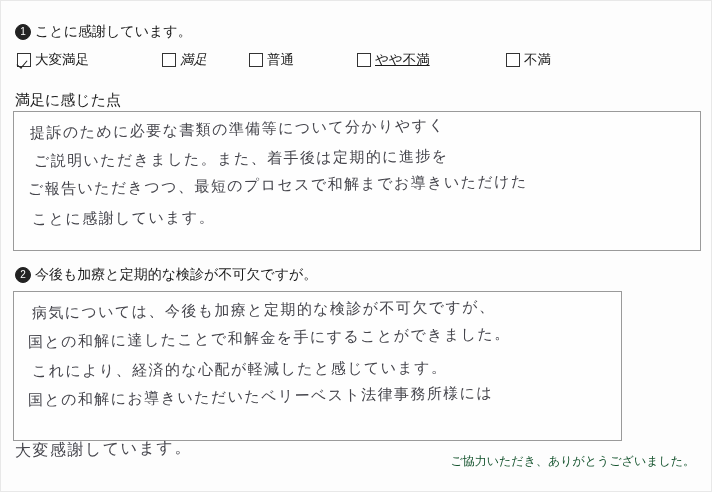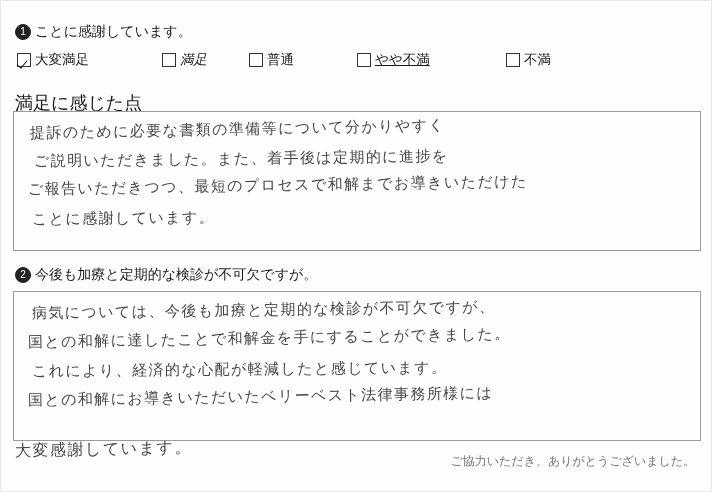--- a/index.html
+++ b/index.html
@@ -82,33 +82,33 @@
     border-right: 1.6px solid #222;
     border-bottom: 1.6px solid #222;
     transform: rotate(40deg);
   }
 
   
   #good-label {
     position: absolute;
     left: 14px;
     top: 90px;
-    font-size: 18px;
+    font-size: 15px;
     color: #1a1a1a;
   }
 
   
   .answer-box {
     position: absolute;
     border: 1px solid #9a9a9a;
     background: #fefefe;
     box-sizing: border-box;
   }
   #answer1 { left: 12px; top: 110px; width: 688px; height: 140px; }
-  #answer2 { left: 12px; top: 290px; width: 688px; height: 150px; }
+  #answer2 { left: 12px; top: 290px; width: 609px; height: 150px; }
 
   
   .hw {
     position: absolute;
     left: 0; top: 0;
     width: 100%; height: 100%;
     pointer-events: none;
   }
   .hw-line {
     position: absolute;
@@ -143,21 +143,21 @@
     transform: rotate(-1.2deg);
     transform-origin: left center;
   }
 
   
   #thanks {
     position: absolute;
     right: 16px;
     top: 452px;
     font-size: 12px;
-    color: #737373;
+    color: #14532d;
     white-space: nowrap;
   }
 </style>
 </head>
 <body>
 
 <div id="sheet">
 
   <div class="q-line" id="q1">
     <span class="num-circle">1</span>

